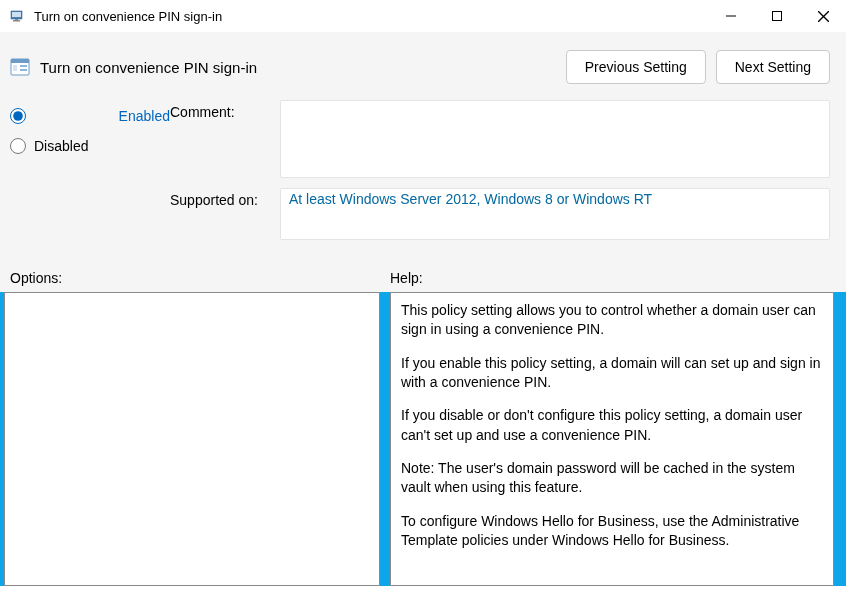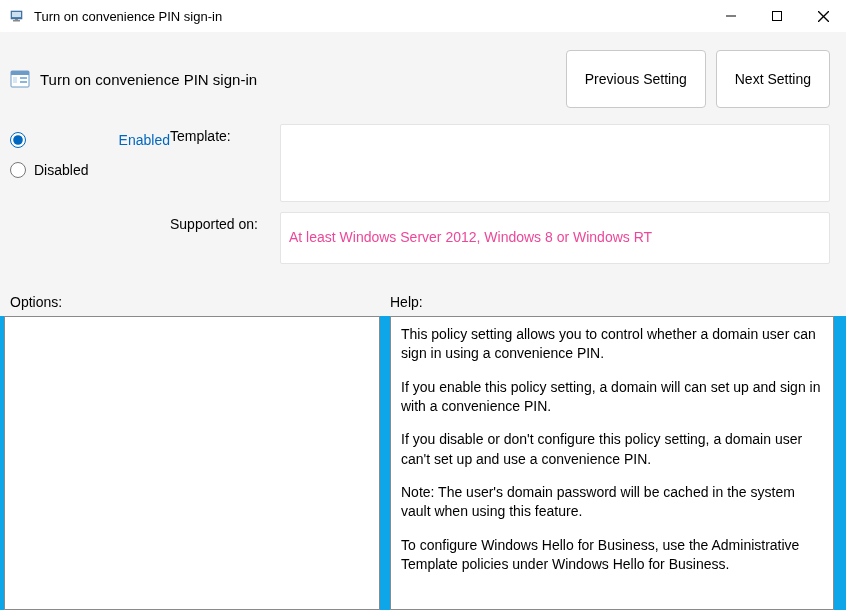--- a/index.html
+++ b/index.html
@@ -44,21 +44,21 @@
   .header-icon {
     width: 20px; height: 20px;
     margin-right: 10px;
     display: inline-flex;
   }
   .header-title { font-size: 15px; flex: 1; }
   .nav-btn {
     background: #fff;
     border: 1px solid #c9c9c9;
     border-radius: 4px;
-    padding: 20px 18px;
+    padding: 8px 18px;
     font-size: 14px;
     margin-left: 10px;
   }
   .config-area {
     display: flex;
     padding: 6px 16px 6px 10px;
     background: #f5f5f5;
   }
   .state-col {
     width: 160px;
@@ -91,22 +91,22 @@
     font-family: inherit;
     overflow-y: scroll;
   }
   .supported-box {
     flex: 1;
     height: 52px;
     background: #fff;
     border: 1px solid #e4e4e4;
     border-radius: 2px;
     font-size: 14px;
-    padding: 16px 8px;
-    color: #ec4899;
+    padding: 2px 8px;
+    color: #0369a1;
     overflow-y: scroll;
   }
   .labels-row {
     display: flex;
     padding: 14px 0 6px 10px;
     background: #f5f5f5;
   }
   .labels-row .lbl-left { width: 380px; font-size: 14px; }
   .labels-row .lbl-right { font-size: 14px; }
   .panels-row {
@@ -196,21 +196,21 @@
       <input type="radio" name="state" checked="" style="">
       <span>Enabled</span>
     </label>
     <label class="radio-row">
       <input type="radio" name="state" style="">
       <span>Disabled</span>
     </label>
   </div>
   <div class="fields-col">
     <div class="field-row">
-      <div class="field-label">Template:</div>
+      <div class="field-label">Comment:</div>
       <textarea class="comment-box" style=""></textarea>
     </div>
     <div class="field-row">
       <div class="field-label">Supported on:</div>
       <div class="supported-box">At least Windows Server 2012, Windows 8 or Windows RT</div>
     </div>
   </div>
 </div>
 
 <div class="labels-row">

